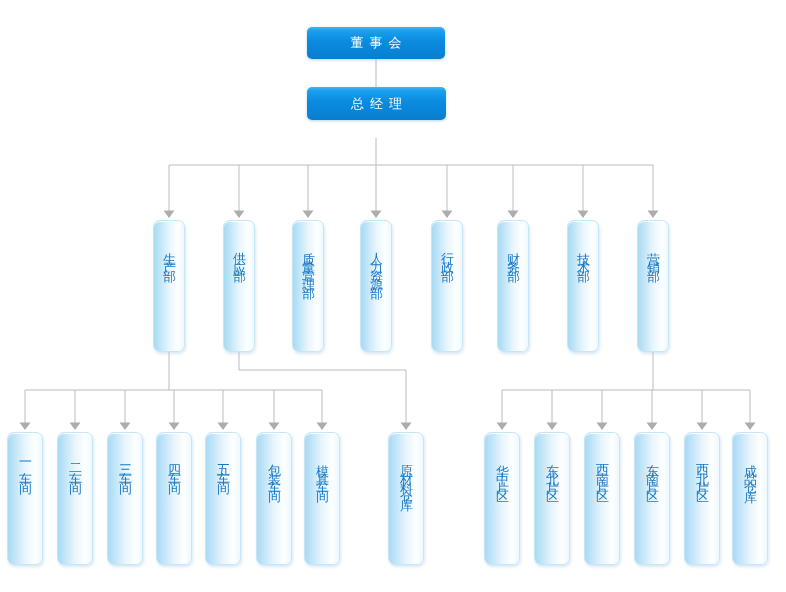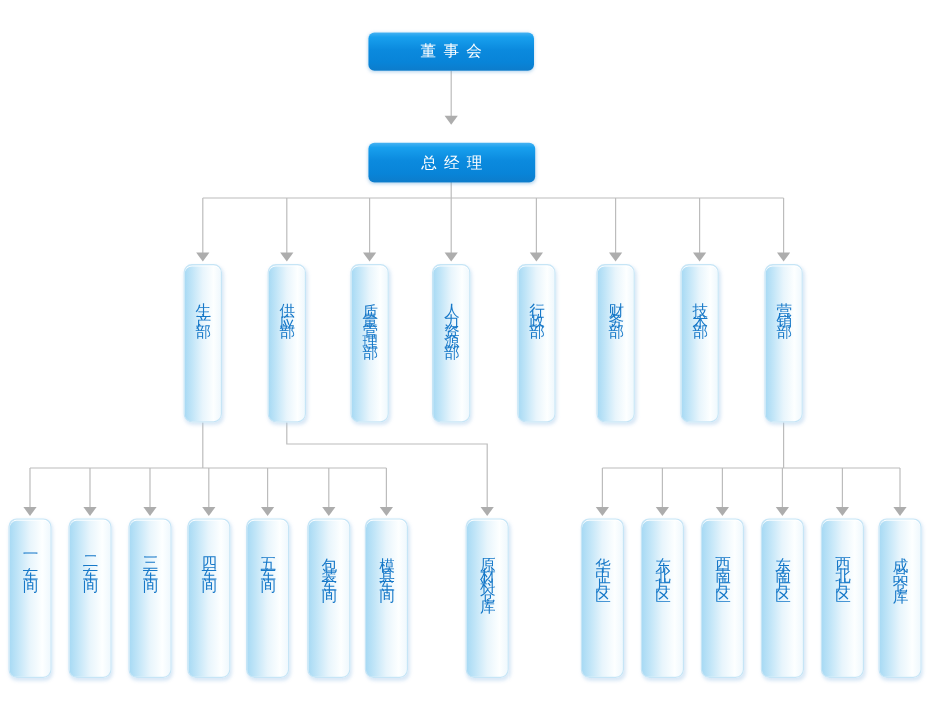--- a/index.html
+++ b/index.html
@@ -61,21 +61,21 @@
       <polygon points="596.5,422.5 607.5,422.5 602,430" fill="#adadad"></polygon>
       <polygon points="646.5,422.5 657.5,422.5 652,430" fill="#adadad"></polygon>
       <polygon points="696.5,422.5 707.5,422.5 702,430" fill="#adadad"></polygon>
       <polygon points="744.5,422.5 755.5,422.5 750,430" fill="#adadad"></polygon>
     </svg>
 
   <div class="node exec-node" id="board-node" style="left:307px;top:27px;width:138px;height:32px;">
     <span class="exec-label">董事会</span>
   </div>
 
-  <div class="node exec-node" id="gm-node" style="left:307px;top:119px;width:139px;height:33px;">
+  <div class="node exec-node" id="gm-node" style="left:307px;top:87px;width:139px;height:33px;">
     <span class="exec-label">总经理</span>
   </div>
 
   <div id="dept-nodes">
       <div class="node v-node" style="left: 153px; top: 220px; width: 32px; height: 132px;">
         <span class="v-label">生产部</span>
       </div>
       <div class="node v-node" style="left: 223px; top: 220px; width: 32px; height: 132px;">
         <span class="v-label">供应部</span>
       </div>

